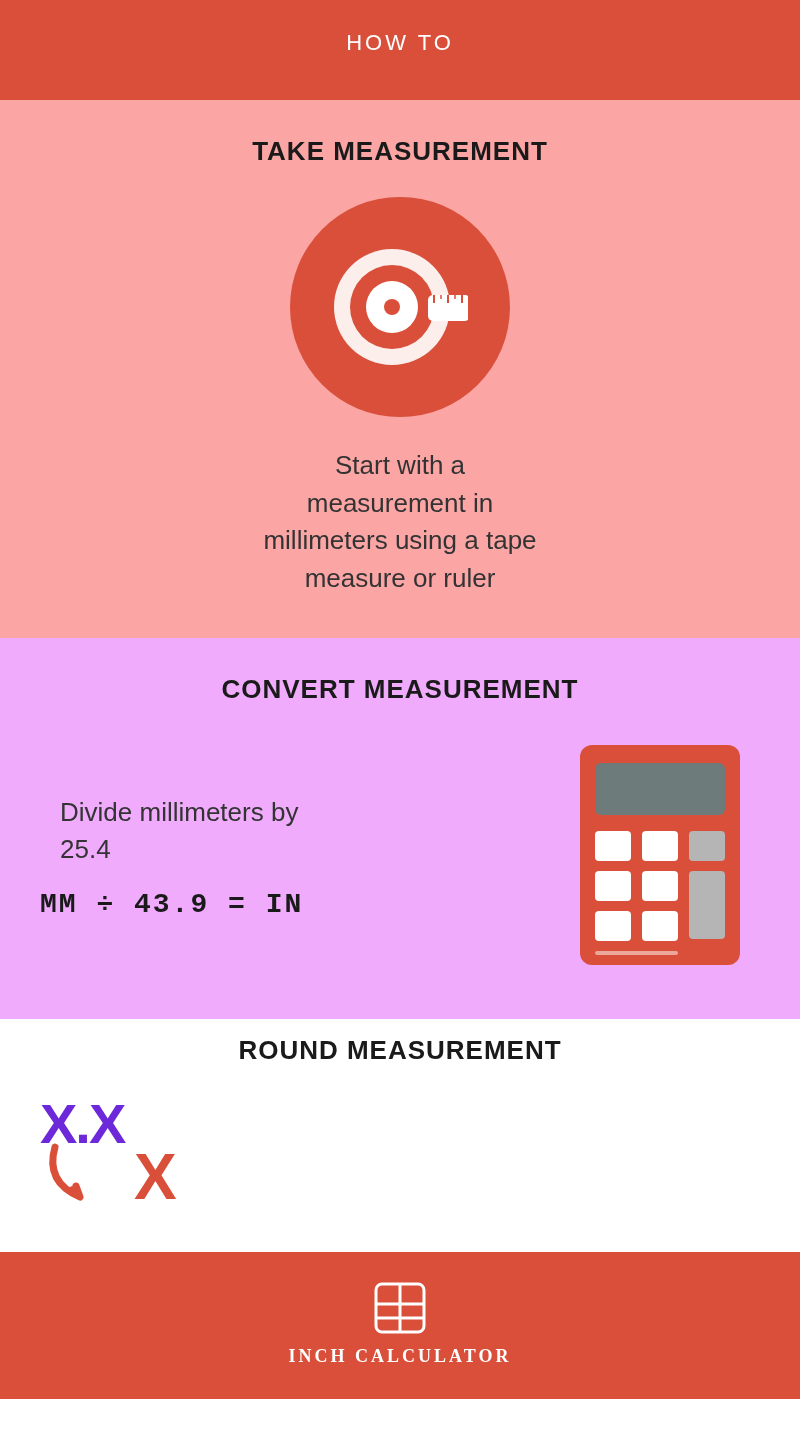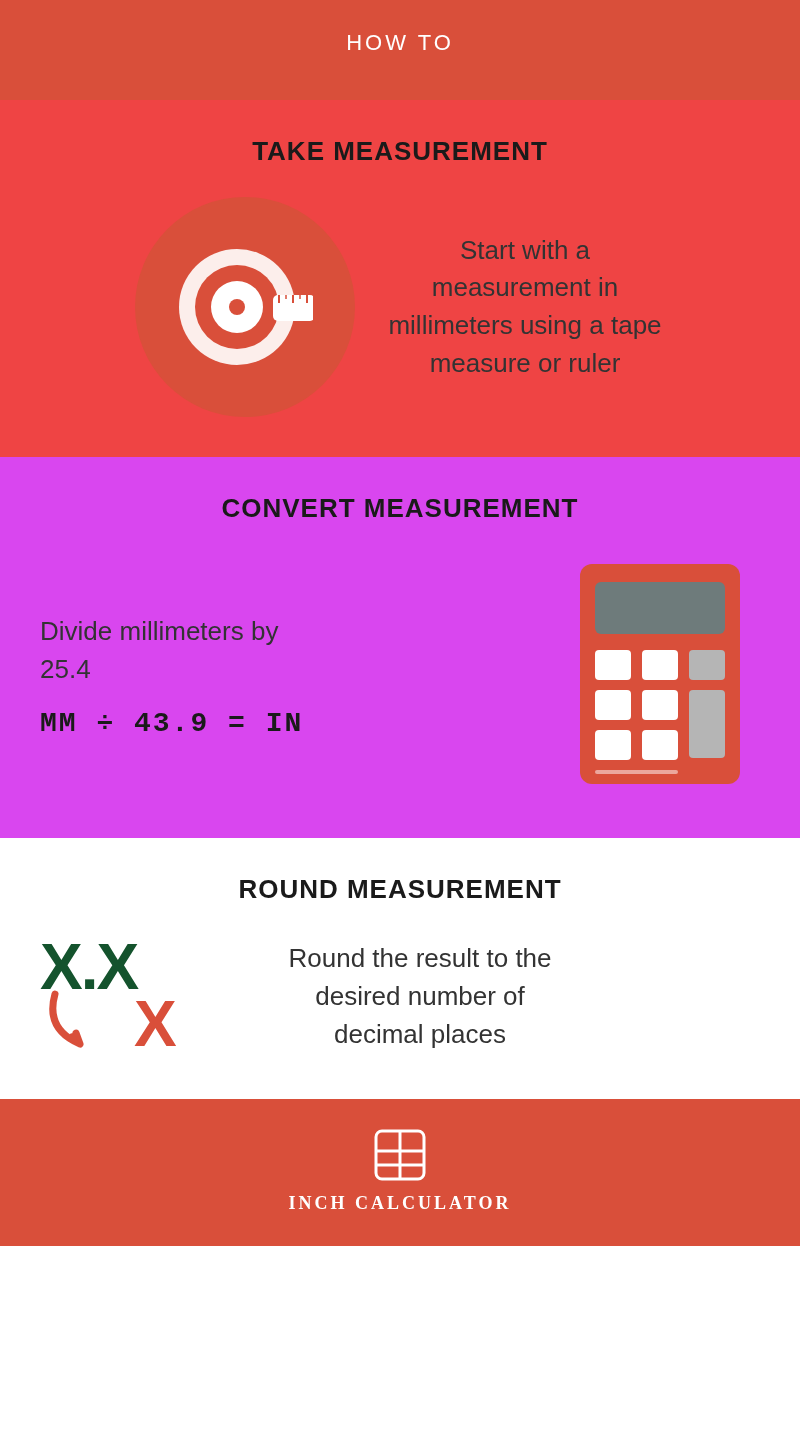--- a/index.html
+++ b/index.html
@@ -30,37 +30,37 @@
       color: #fff;
       font-size: 62px;
       font-weight: 900;
       text-transform: uppercase;
       line-height: 1.05;
       letter-spacing: 1px;
     }
 
     
     .section-take {
-      background: #ef4444;
+      background: #fca5a5;
       padding: 36px 40px 40px;
       display: flex;
       flex-direction: column;
       align-items: center;
     }
     .section-title {
       font-size: 26px;
       font-weight: 900;
       text-transform: uppercase;
       color: #1a1a1a;
       letter-spacing: 1px;
       margin-bottom: 30px;
     }
     .take-content {
       display: flex;
-      flex-direction: row;
+      flex-direction: column;
       align-items: center;
       justify-content: center;
       gap: 30px;
       width: 100%;
     }
     .tape-circle {
       width: 220px;
       height: 220px;
       background: #d94f3a;
       border-radius: 50%;
@@ -76,21 +76,21 @@
     .take-text {
       font-size: 26px;
       color: #333;
       line-height: 1.45;
       text-align: center;
       max-width: 280px;
     }
 
     
     .section-convert {
-      background: #d946ef;
+      background: #f0abfc;
       padding: 36px 40px 40px;
       display: flex;
       flex-direction: column;
       align-items: center;
     }
     .convert-content {
       display: flex;
       flex-direction: row;
       align-items: center;
       justify-content: space-between;
@@ -101,61 +101,62 @@
       display: flex;
       flex-direction: column;
       gap: 20px;
     }
     .convert-desc {
       font-size: 26px;
       color: #333;
       line-height: 1.45;
       text-align: left;
       max-width: 260px;
+      margin-left: 20px;
     }
     .convert-formula {
       font-size: 28px;
       font-weight: 700;
       color: #1a1a1a;
       font-family: 'Courier New', monospace;
       letter-spacing: 2px;
     }
     
     .calculator-wrap {
       width: 200px;
       flex-shrink: 0;
     }
 
     
     .section-round {
       background: #fff;
-      padding: 36px 40px 40px;
+      padding: 16px 40px 40px;
       display: flex;
       flex-direction: column;
       align-items: center;
     }
     .round-content {
       display: flex;
       flex-direction: row;
       align-items: center;
       justify-content: flex-start;
       gap: 30px;
       width: 100%;
     }
     .round-left {
       display: flex;
       flex-direction: column;
       align-items: flex-start;
       gap: 0;
       min-width: 200px;
     }
     .round-xx {
-      font-size: 64px;
-      font-weight: 900;
-      color: #14532d;
+      font-size: 56px;
+      font-weight: 900;
+      color: #6d28d9;
       line-height: 1;
       letter-spacing: -2px;
     }
     .round-arrow-x {
       display: flex;
       align-items: center;
       gap: 4px;
       margin-top: -10px;
     }
     .arrow-svg {
@@ -273,21 +274,20 @@
       <div class="round-xx">X.X</div>
       <div class="round-arrow-x">
 
         <svg class="arrow-svg" viewBox="0 0 80 70" xmlns="http://www.w3.org/2000/svg">
           <path d="M 15 5 Q 5 40 40 55 L 32 48 M 40 55 L 36 44" stroke="#d94f3a" stroke-width="7" fill="none" stroke-linecap="round" stroke-linejoin="round"></path>
           <polygon points="40,55 28,52 33,44" fill="#d94f3a"></polygon>
         </svg>
         <div class="round-x-small">X</div>
       </div>
     </div>
-    <div class="round-text">Round the result to the desired number of decimal places</div>
   </div>
 </div>
 
 <div class="footer">
 
   <svg class="footer-calc-icon" viewBox="0 0 56 56" xmlns="http://www.w3.org/2000/svg">
     <rect x="4" y="4" width="48" height="48" rx="6" fill="none" stroke="white" stroke-width="3"></rect>
     <line x1="28" y1="4" x2="28" y2="52" stroke="white" stroke-width="3"></line>
     <line x1="4" y1="24" x2="52" y2="24" stroke="white" stroke-width="3"></line>
     <line x1="4" y1="38" x2="52" y2="38" stroke="white" stroke-width="3"></line>

